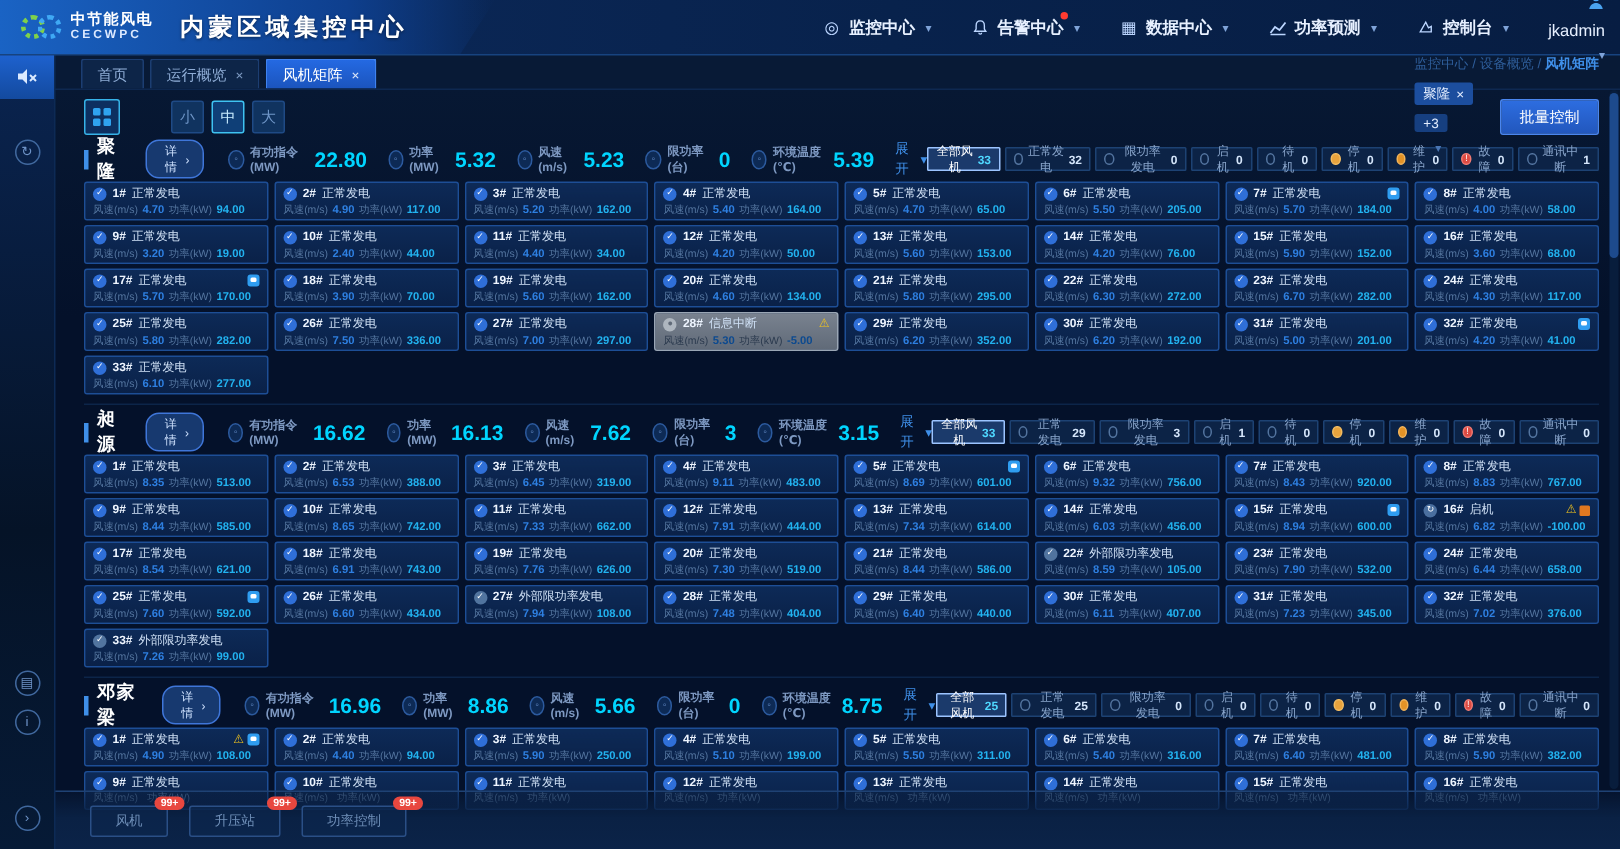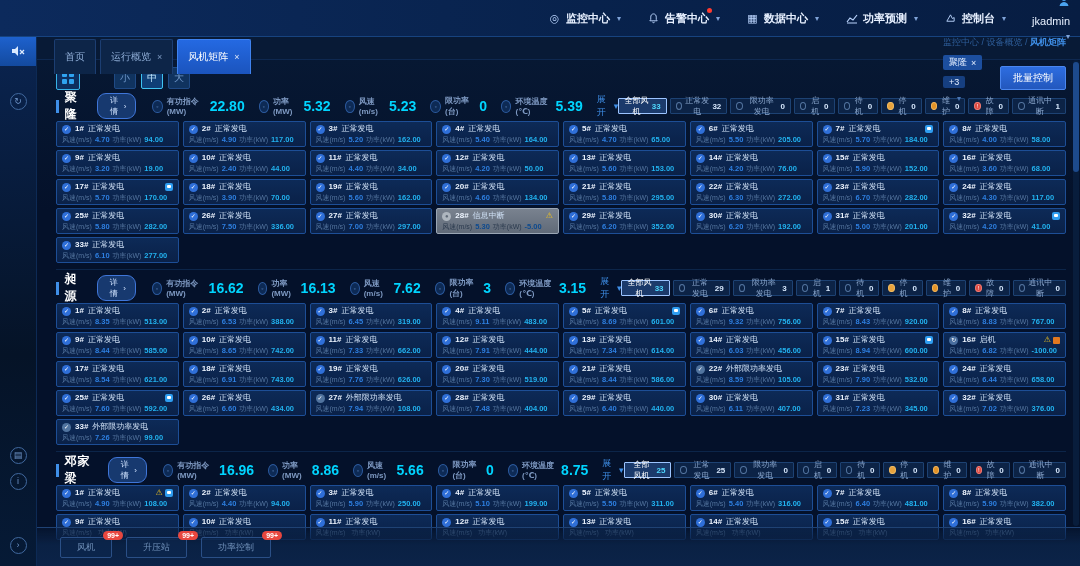--- a/index.html
+++ b/index.html
@@ -43,21 +43,21 @@
   .sbgrp{position:absolute;bottom:72px;left:0;}
   .sbchv{position:absolute;bottom:8px;left:0;}
   .circ{width:15px;height:15px;border:1px solid #41699f;border-radius:50%;
        display:flex;align-items:center;justify-content:center;font-size:9px;color:#6f94c8;}
   
   .tabrow{position:absolute;top:36px;left:36px;right:0;height:23px;background:#081a36;
        display:flex;align-items:flex-end;z-index:8;border-bottom:1px solid #0e2850;}
   .tabs{display:flex;gap:4px;margin-left:18px;height:20px;}
   .tab{display:flex;align-items:center;gap:6px;padding:0 10px;font-size:10px;color:#8fadd6;
        background:#0d2548;border:1px solid #1c3e72;border-bottom:none;cursor:pointer;
-       border-radius:2px 2px 0 0;height:35px;box-sizing:border-box;}
+       border-radius:2px 2px 0 0;height:20px;box-sizing:border-box;}
   .tab.active{background:linear-gradient(180deg,#2469e2,#1b54bd);color:#fff;border-color:#3f82ef;}
   .tclose{font-size:9px;color:inherit;opacity:.85;cursor:pointer;}
   .bcwrap{margin-left:auto;display:flex;align-items:flex-start;gap:6px;margin-right:14px;height:100%;flex-direction:column;}
   .bc{font-size:9px;color:#2e5d99;}
   .bc .cur{color:#3f8fe8;font-weight:bold;}
   .tagchip{display:flex;align-items:center;gap:4px;background:#1c4e9e;color:#e2edff;font-size:9px;
        padding:1px 6px;border-radius:2px;cursor:pointer;}
   .tagchip.more{background:#163f80;}
   .bccaret{color:#4a76b4;font-size:8px;margin-left:14px;cursor:pointer;}
   
@@ -141,20 +141,31 @@
   .clock{color:#d7e6ff;font-size:10px;display:flex;gap:6px;align-items:center;}
   .clock .t{font-weight:bold;}
   
   .scrolltrack{position:absolute;top:60px;right:1px;bottom:40px;width:6px;background:#081d3c;border-radius:3px;z-index:7;}
   .scrollthumb{position:absolute;top:2px;left:0;width:6px;height:110px;background:#1d4a8c;border-radius:3px;cursor:pointer;}
 </style>
 </head>
 <body>
 
 <div class="hdr">
+  <div class="brandwrap">
+    <div class="logo">
+      <div class="ring g"></div>
+      <div class="ring b"></div>
+      <div class="brandtxt">
+        <div class="bn">中节能风电</div>
+        <div class="bs">CECWPC</div>
+      </div>
+    </div>
+    <div class="apptitle">内蒙区域集控中心</div>
+  </div>
   <div class="nav">
     <div class="navitem">
       <span class="ni">◎</span>
       <span>监控中心</span>
       <span class="caret">▾</span>
     </div>
     <div class="navitem">
       <span class="ni">
         <svg width="11" height="11" viewBox="0 0 12 12">
             <path d="M6 1C3.8 1 3 2.8 3 4.5V7L2 8.5h8L9 7V4.5C9 2.8 8.2 1 6 1z" fill="none" stroke="#bcd6ff" stroke-width="1"></path>

